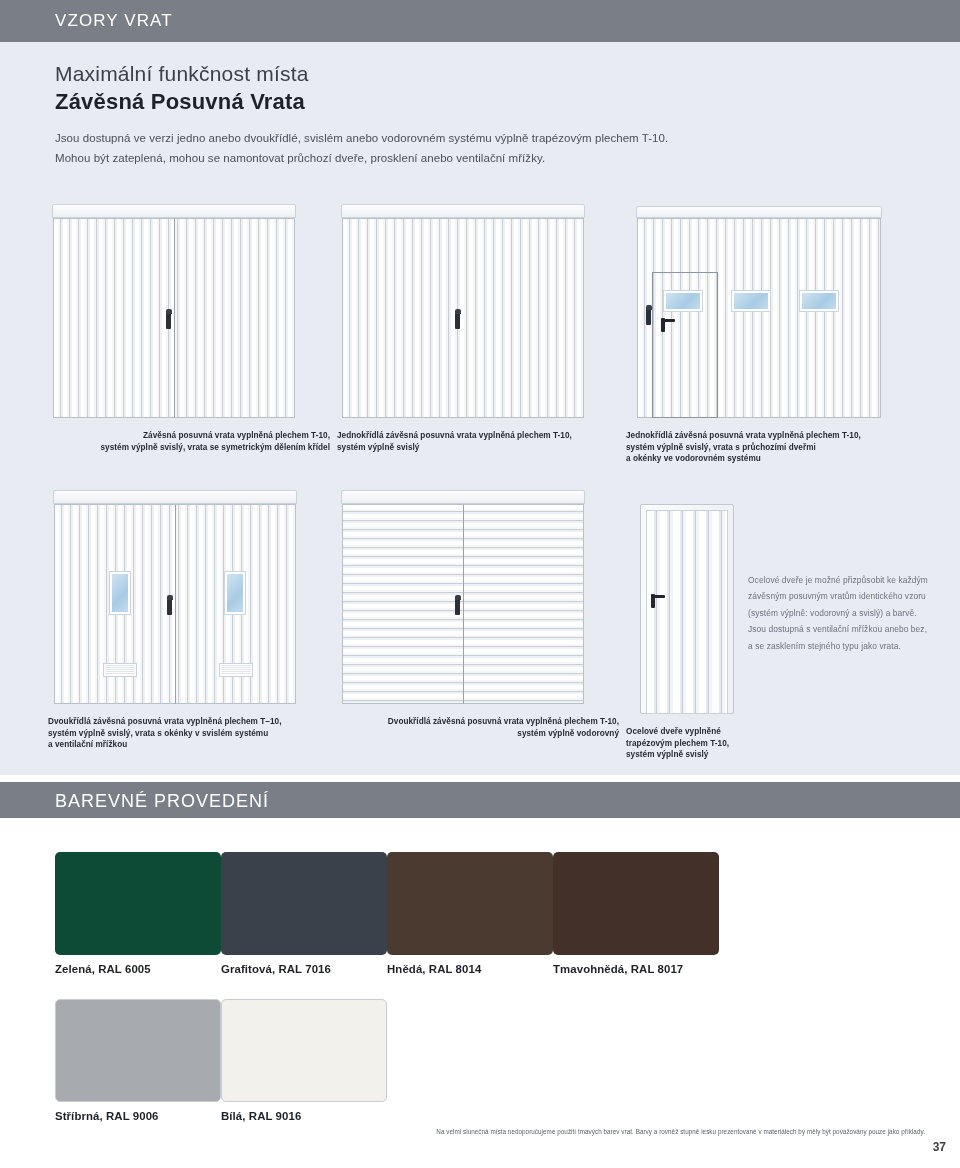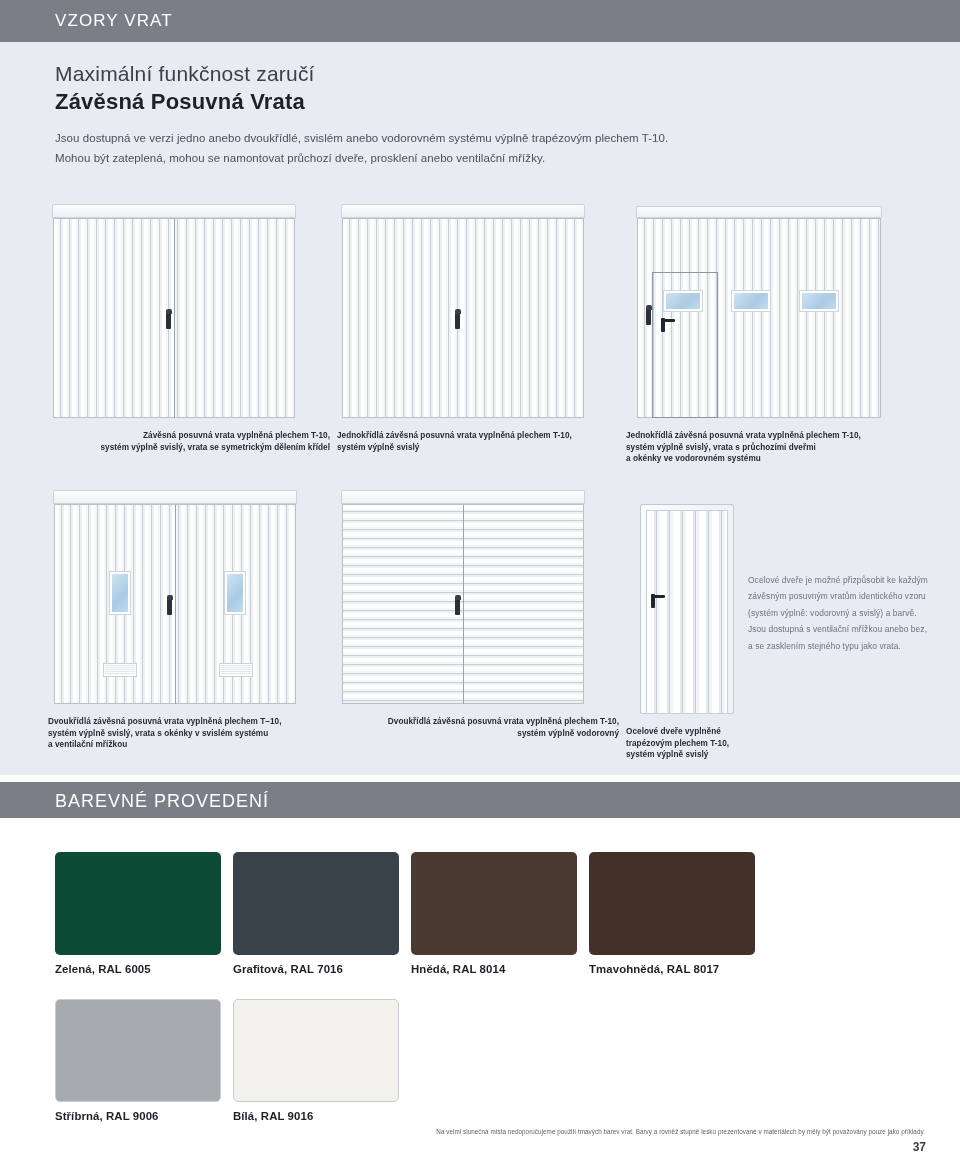--- a/index.html
+++ b/index.html
@@ -205,21 +205,21 @@
   }
   .band-colors .band-label {
     position: absolute;
     left: 55px; top: 9px;
     color: #ffffff;
     font-size: 18px;
     letter-spacing: 1px;
   }
 
   .swatches { position: absolute; left: 55px; top: 852px; width: 870px; }
-  .swatch-row { display: flex; gap: 12px; margin-bottom: 24px; }
+  .swatch-row { display: flex; gap: 0; margin-bottom: 24px; }
   .swatch { width: 166px; }
   .swatch .chip {
     width: 166px; height: 103px;
     border-radius: 5px;
   }
   .swatch .chip.bordered { border: 1px solid #c8ccd2; }
   .swatch .chip-label {
     margin-top: 8px;
     font-size: 11.4px;
     color: #1d2128;
@@ -231,39 +231,39 @@
     position: absolute;
     left: 55px; top: 1128px;
     width: 870px;
     text-align: right;
     font-size: 6.3px;
     color: #5c626c;
     letter-spacing: 0.05px;
   }
   .page-num {
     position: absolute;
-    right: 34px; bottom: 14px;
+    right: 14px; bottom: 14px;
     font-size: 12px;
     color: #3b3f47;
     font-weight: 700;
   }
 </style>
 </head>
 <body>
 
 <div class="page">
 
   <div class="band-top">
     <div class="band-label">VZORY VRAT</div>
   </div>
 
   <div class="content-bg"></div>
 
   <div class="intro">
-    <div class="h-light">Maximální funkčnost zaručí</div>
+    <div class="h-light">Maximální funkčnost místa</div>
     <div class="h-bold">Závěsná Posuvná Vrata</div>
     <div class="p">Jsou dostupná ve verzi jedno anebo dvoukřídlé, svislém anebo vodorovném systému výplně trapézovým plechem T-10.</div>
     <div class="p" style="margin-top:0">Mohou být zateplená, mohou se namontovat průchozí dveře, prosklení anebo ventilační mřížky.</div>
   </div>
 
   <div class="prod" style="left:48px; top:196px; width:282px;text-align:right;">
     <div class="door-img" style="width:282px;height:222px;">
       <div class="door-header" style="left:4px; top:8px; width:244px; height:14px;"></div>
       <div class="door-body" style="left:5px; top:22px; width:242px; height:200px;">
         <div class="split-line" style="left:120px; top:0; height:200px;"></div>

